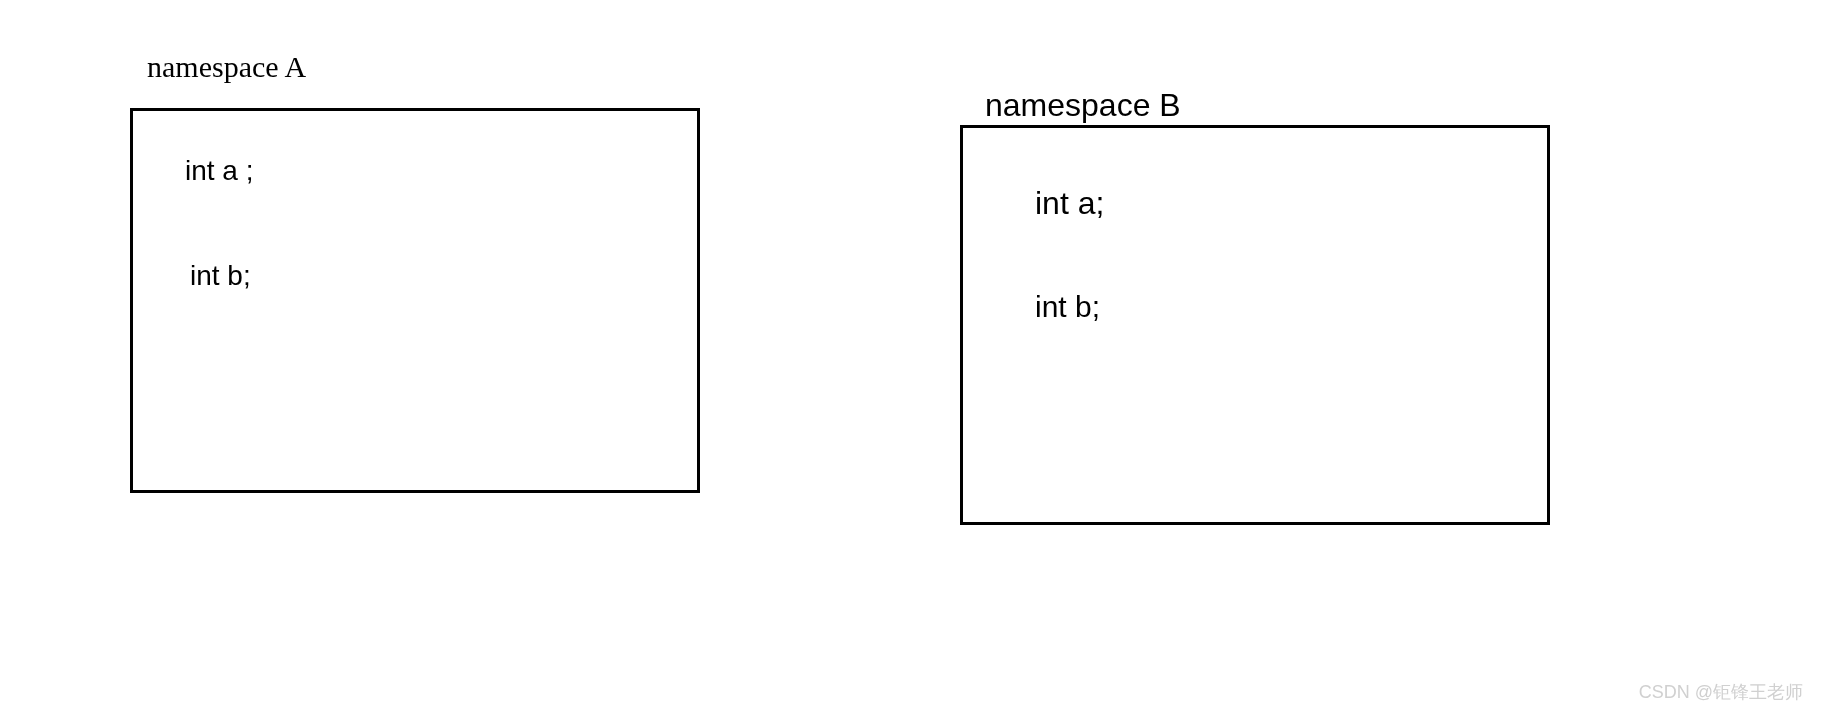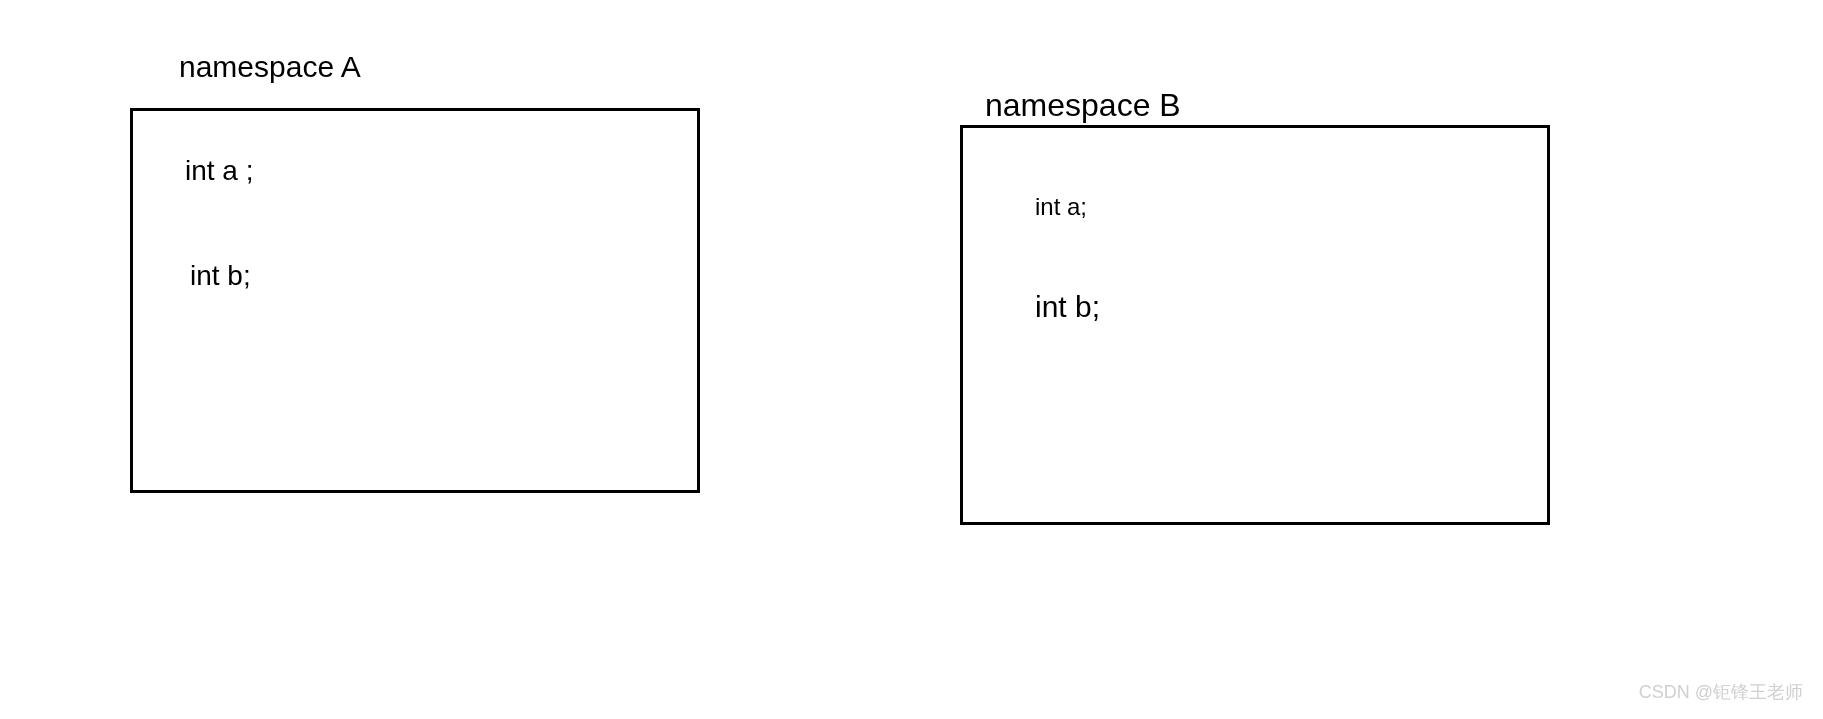--- a/index.html
+++ b/index.html
@@ -32,22 +32,23 @@
     .watermark {
       position: absolute;
       right: 20px;
       bottom: 15px;
       font-size: 18px;
       color: #d0d0d0;
       font-family: Arial, sans-serif;
     }
     
     .label-a {
-      left: 179px;
+      left: 147px;
       top: 50px;
+      font-family: Liberation Serif, serif;
     }
     .box-a {
       left: 130px;
       top: 108px;
       width: 570px;
       height: 385px;
     }
     .a-var1 {
       left: 185px;
       top: 155px;
@@ -65,22 +66,21 @@
     }
     .box-b {
       left: 960px;
       top: 125px;
       width: 590px;
       height: 400px;
     }
     .b-var1 {
       left: 1035px;
       top: 185px;
-      font-size: 24px;
-      margin-top: 8px;
+      font-size: 32px;
     }
     .b-var2 {
       left: 1035px;
       top: 290px;
       font-size: 30px;
     }
   </style>
 </head>
 <body>
 

